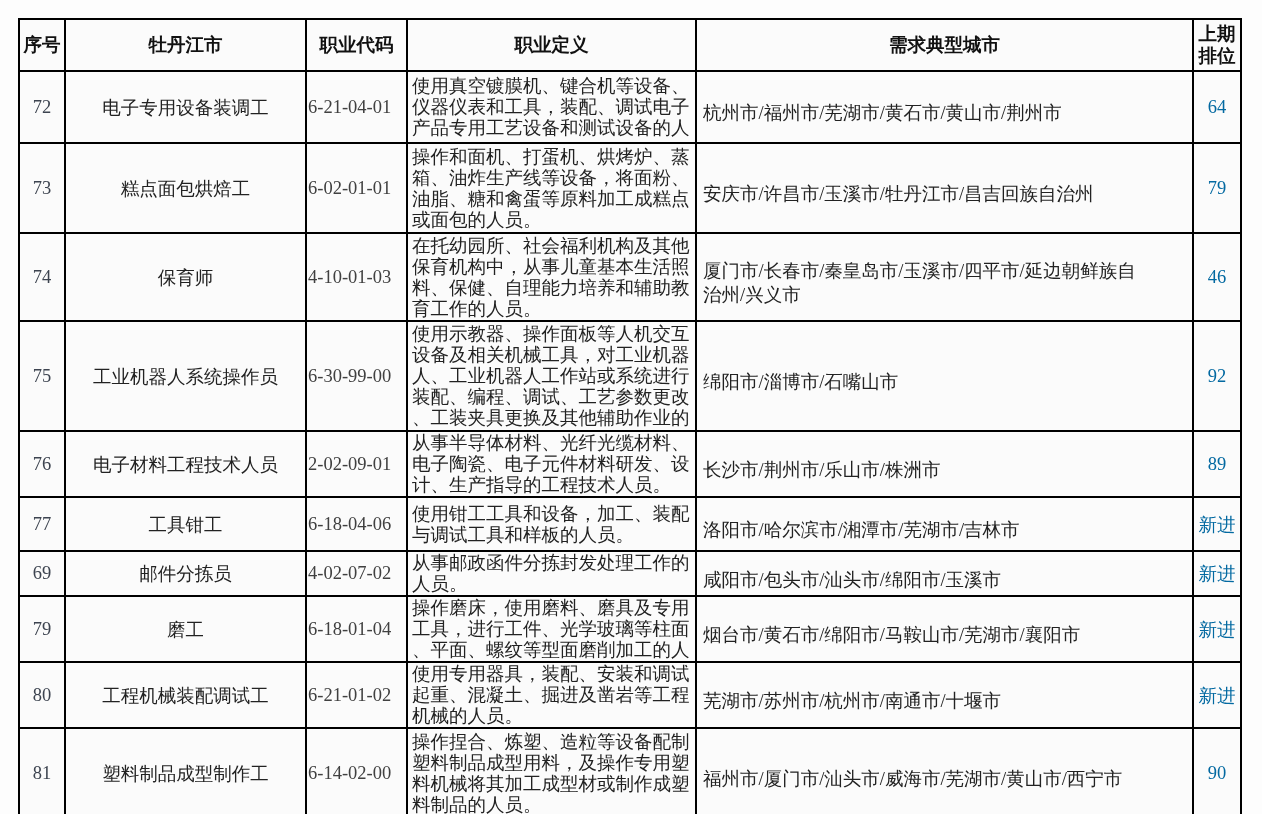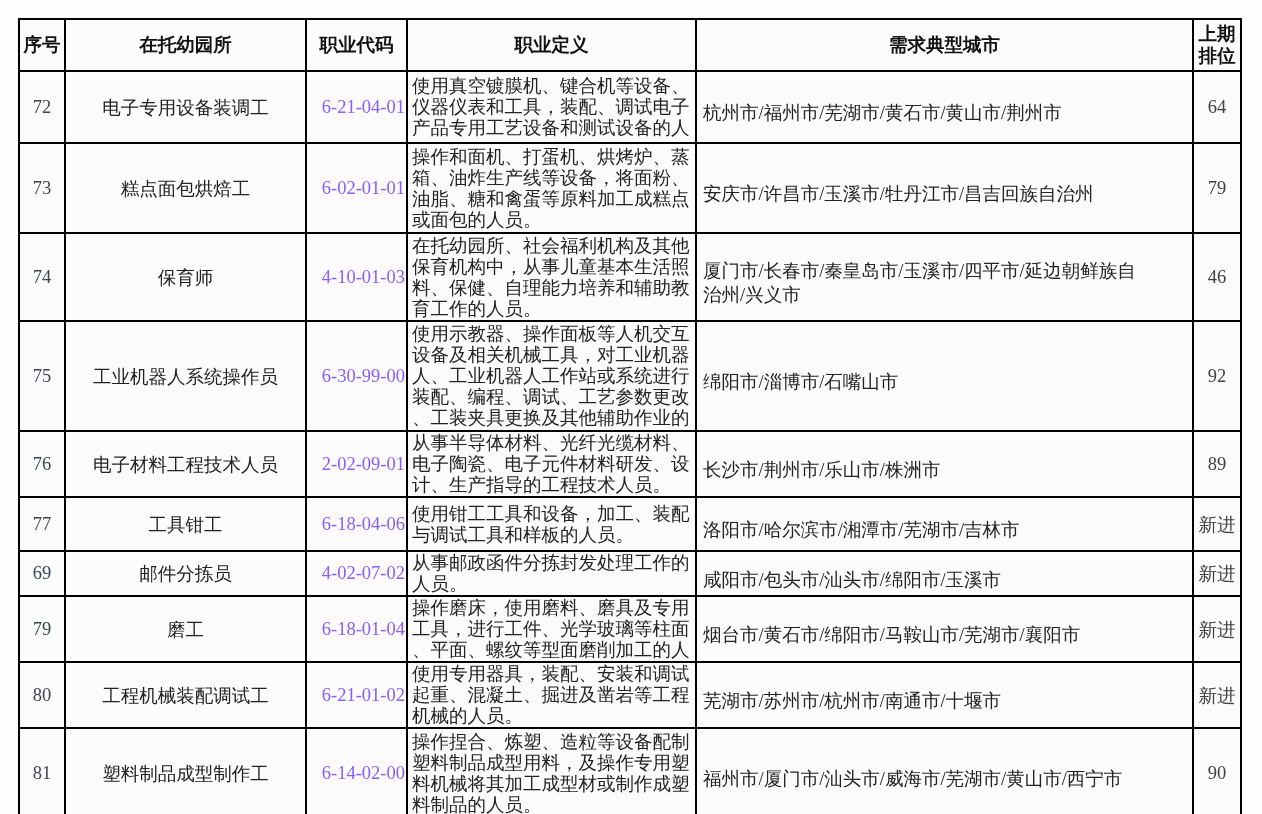--- a/index.html
+++ b/index.html
@@ -26,37 +26,37 @@
     box-sizing:border-box;
   }
   .occ thead tr{height:52px;}
   .occ th{
     font-weight:bold;color:#111;
     text-align:center;padding:0 1px;line-height:22px;
   }
   .h-rank{line-break:anywhere;word-break:break-all;}
   .c-no{text-align:center;color:#3d4450;margin-left:12px;}
   .c-name{text-align:center;padding:0 4px;}
-  .c-code{text-align:right;color:#8b5cf6;letter-spacing:0px;}
+  .c-code{text-align:left;color:#404040;letter-spacing:0px;}
   .c-def{
     vertical-align:top;
     text-align:left;
     padding:1px 3px 0 4px;
     line-height:21px;
     line-break:anywhere;
     word-break:break-all;
   }
   .c-city{
     text-align:left;
     padding:12px 40px 0 6px;
     line-height:24px;
     line-break:anywhere;
     word-break:break-all;
   }
-  .c-rank{text-align:center;color:#404040;}
+  .c-rank{text-align:center;color:#0369a1;}
   
   .occ tbody tr:nth-child(1){height:72px;}
   .occ tbody tr:nth-child(2){height:90px;}
   .occ tbody tr:nth-child(3){height:88px;}
   .occ tbody tr:nth-child(4){height:110px;}
   .occ tbody tr:nth-child(5){height:62px;}
   .occ tbody tr:nth-child(6){height:54px;}
   .occ tbody tr:nth-child(7){height:45px;}
   .occ tbody tr:nth-child(8){height:62px;}
   .occ tbody tr:nth-child(9){height:66px;}
@@ -70,21 +70,21 @@
     <col style="width:46px">
     <col style="width:241px">
     <col style="width:101px">
     <col style="width:289px">
     <col style="width:497px">
     <col style="width:48px">
   </colgroup>
   <thead>
     <tr>
       <th>序号</th>
-      <th>在托幼园所</th>
+      <th>牡丹江市</th>
       <th>职业代码</th>
       <th>职业定义</th>
       <th>需求典型城市</th>
       <th class="h-rank">上期排位</th>
     </tr>
   </thead>
   <tbody>
     <tr>
       <td class="c-no">72</td>
       <td class="c-name">电子专用设备装调工</td>

